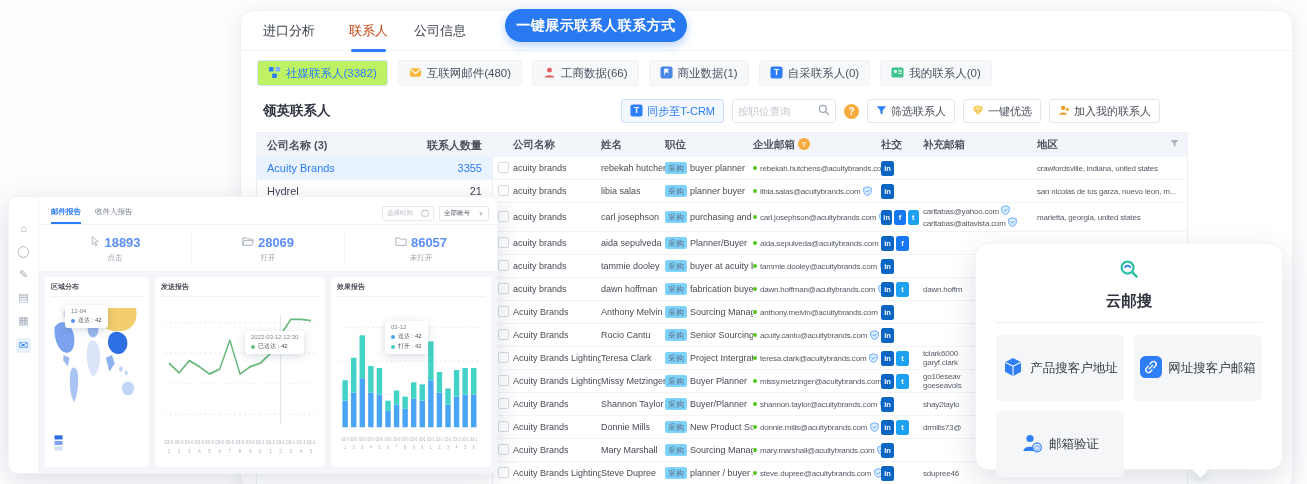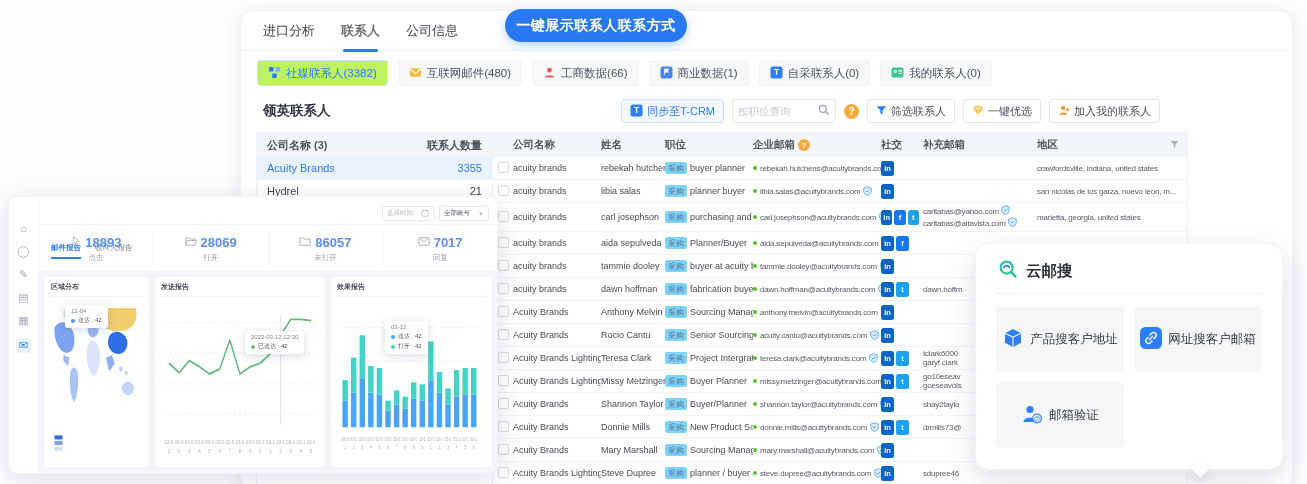--- a/index.html
+++ b/index.html
@@ -5,21 +5,21 @@
   *{margin:0;padding:0;box-sizing:border-box;}
   html,body{width:1307px;height:484px;overflow:hidden;}
   body{font-family:"Liberation Sans","DejaVu Sans",sans-serif;background:#fff;}
   #stage{position:relative;width:1307px;height:484px;overflow:hidden;background:#fdfdfe;}
 
   
   #main-card{position:absolute;left:240px;top:10px;width:1053px;height:480px;background:#fff;
     border:1px solid #f1f2f5;border-radius:14px;box-shadow:0 3px 18px rgba(45,65,95,.10);z-index:1;}
   .tabs-row{height:40px;display:flex;gap:26px;align-items:center;padding-left:22px;border-bottom:1px solid #f1f3f6;}
   .tab{font-size:13px;color:#3d434c;position:relative;cursor:pointer;}
-  .tab.active{color:#737373;font-weight:bold;}
+  .tab.active{color:#c2410c;font-weight:normal;margin-left:8px;}
   .tab.active::after{content:"";position:absolute;left:2px;right:2px;bottom:-12px;height:2.5px;background:#2b7cf6;border-radius:2px;}
   .subtabs-row{display:flex;gap:10px;padding:9px 0 8px 16px;}
   .chip{display:flex;align-items:center;gap:5px;height:26px;padding:0 10px;border-radius:3px;background:#f7f8fa;
     border:1px solid #f0f2f5;font-size:11.5px;color:#4a5260;cursor:pointer;white-space:nowrap;}
   .chip.active{background:#bef264;border-color:#d2e6ff;color:#2b7cf6;}
   .section-row{display:flex;align-items:center;padding:5px 132px 7px 22px;}
   .section-title{font-size:13.5px;font-weight:bold;color:#2f3540;margin-right:auto;}
   .toolbar{display:flex;align-items:center;gap:8px;}
   .tbtn{display:flex;align-items:center;gap:4px;height:24px;padding:0 8px;border:1px solid #e3e6eb;border-radius:3px;
     background:#fff;font-size:11px;color:#454c57;cursor:pointer;white-space:nowrap;}
@@ -36,21 +36,21 @@
   .chead{display:flex;justify-content:space-between;background:#f2f5f9;height:24px;align-items:center;
     padding:0 10px;font-size:11px;font-weight:bold;color:#4e545e;}
   .crow2{display:flex;justify-content:space-between;height:23px;align-items:center;padding:0 10px;
     font-size:11px;color:#3f454f;border-bottom:1px solid #f2f4f8;cursor:pointer;}
   .crow2.sel{background:#e9f3ff;}
   .crow2.sel span{color:#2b7cf6;}
 
   #contact-table{width:695px;border:1px solid #eef1f5;border-left:none;}
   .thead,.trow{display:grid;grid-template-columns:20px 88px 64px 88px 128px 42px 114px 1fr;align-items:center;}
   .thead{background:#f2f5f9;height:24px;font-size:10.5px;font-weight:bold;color:#4e545e;}
-  .thead>div{display:flex;align-items:center;gap:3px;overflow:hidden;white-space:nowrap;}
+  .thead>div{display:flex;align-items:flex-start;gap:3px;overflow:hidden;white-space:nowrap;}
   .trow{border-bottom:1px solid #f2f4f8;padding:2px 0;min-height:15.5px;}
   .trow>div{overflow:hidden;white-space:nowrap;padding-right:4px;}
   .c-txt{font-size:9px;color:#474c55;}
   .cb{display:inline-block;width:11px;height:11px;border:1px solid #d8dce2;border-radius:2px;background:#fff;margin-left:5px;cursor:pointer;}
   .roletag{display:inline-block;background:#7dd3fc;color:#5e6d85;font-size:8px;border-radius:2px;padding:0.5px 3px;margin-right:3px;}
   .emailcell{display:flex;align-items:center;gap:3px;}
   .gdot{width:4px;height:4px;border-radius:50%;background:#52c41a;flex:none;}
   .email-t{font-size:8px;color:#555c66;letter-spacing:-0.2px;}
   .soc{display:flex;gap:2px;}
   .sbadge{width:13px;height:15px;border-radius:2.5px;color:#fff;font-size:7.5px;font-weight:bold;
@@ -67,21 +67,21 @@
     box-shadow:0 4px 10px rgba(79,199,161,.35);}
 
   
   #stats-panel{position:absolute;left:8px;top:196px;width:490px;height:278px;background:#fff;border-radius:10px;
     box-shadow:0 6px 26px rgba(45,65,95,.16);z-index:5;display:flex;overflow:hidden;border:1px solid #f3f4f6;}
   .rail{width:30px;border-right:1px solid #f1f3f6;display:flex;flex-direction:column;align-items:center;gap:12px;padding-top:26px;}
   .ric{font-size:11px;color:#a6afbd;line-height:1;cursor:pointer;}
   .ric.active{color:#2b7cf6;background:#e8f3ff;border-radius:3px;padding:2px 3px;}
   .pcontent{flex:1;position:relative;display:flex;flex-direction:column;min-width:0;}
   .ptabs{display:flex;gap:14px;padding:10px 0 0 12px;height:28px;border-bottom:1px solid #f1f3f6;}
-  .ptab{font-size:7.5px;color:#7a828e;cursor:pointer;padding-bottom:14px;margin-top:36px;}
+  .ptab{font-size:7.5px;color:#7a828e;cursor:pointer;padding-bottom:14px;}
   .ptab.active{color:#2b7cf6;border-bottom:2px solid #2b7cf6;font-weight:bold;}
   .pcontrols{position:absolute;right:8px;top:9px;display:flex;gap:5px;}
   .pinput,.pselect{height:15px;border:1px solid #e6e9ee;border-radius:2px;font-size:6.5px;display:flex;
     align-items:center;gap:8px;padding:0 4px;background:#fff;cursor:pointer;}
   .pinput{color:#b6bcc6;}.pselect{color:#555b64;}
   .pcaret{font-size:6px;color:#b6bcc6;}
   .pstats{display:flex;height:46px;align-items:center;}
   .pstat{flex:1;height:34px;display:flex;flex-direction:column;align-items:center;justify-content:center;gap:2px;border-right:1px solid #f1f3f6;}
   .pstat:last-child{border-right:none;}
   .pstat-top{display:flex;align-items:center;gap:4px;}
@@ -98,21 +98,21 @@
   .tip-t{margin-bottom:2px;color:#7d8591;}
   .tip-i{display:flex;align-items:center;gap:3px;color:#4a4f58;margin-top:1px;}
   .dot{width:4px;height:4px;border-radius:50%;flex:none;}
   #map-tip{left:14px;top:8px;}
   #line-tip{left:84px;top:34px;}
   #bar-tip{left:48px;top:24px;}
 
   
   #cloud-panel{position:absolute;left:975px;top:243px;width:308px;height:227px;background:#fff;border-radius:14px;
     box-shadow:0 10px 30px rgba(45,65,95,.16);z-index:6;border:1px solid #f3f4f6;}
-  .cp-head{display:flex;align-items:center;gap:8px;padding:15px 22px 10px;}
+  .cp-head{display:flex;align-items:center;gap:8px;padding:15px 22px 10px;flex-direction:column;}
   .cp-title{font-size:15.5px;font-weight:bold;color:#2e333d;}
   .cp-div{height:1px;background:#ededf0;margin:0 20px;}
   .cp-grid{display:grid;grid-template-columns:1fr 1fr;gap:10px;padding:12px 20px;}
   .cp-card{height:66px;background:#f5f6f8;border-radius:5px;display:flex;flex-direction:row;align-items:center;
     justify-content:center;gap:6px;font-size:12.5px;color:#343942;cursor:pointer;}
   .cp-tail{position:absolute;left:218px;bottom:-6px;width:13px;height:13px;background:#fff;transform:rotate(45deg);
     box-shadow:4px 4px 10px rgba(45,65,95,.10);}
 </style>
 </head>
 <body>
@@ -628,30 +628,20 @@
             <div class="pstat-label">打开</div>
           </div>
           <div class="pstat">
             <div class="pstat-top">
               <span><svg width="12" height="11" viewBox="0 0 14 12">
                   <path d="M1 10.5 V1.8 H5 L6.3 3.2 H13 V10.5 Z" fill="none" stroke="#a8b0bc" stroke-width="1.1"></path>
                 </svg></span>
               <span class="pstat-val">86057</span>
             </div>
             <div class="pstat-label">未打开</div>
-          </div>
-          <div class="pstat">
-            <div class="pstat-top">
-              <span><svg width="12" height="11" viewBox="0 0 14 12">
-                  <rect x="1" y="1.5" width="12" height="9" rx="1" fill="none" stroke="#a8b0bc" stroke-width="1.1"></rect>
-                  <path d="M1.8 2.5 L7 6.5 L12.2 2.5" fill="none" stroke="#a8b0bc" stroke-width="1.1"></path>
-                </svg></span>
-              <span class="pstat-val">7017</span>
-            </div>
-            <div class="pstat-label">回复</div>
           </div>
         </div>
       <div class="pcharts">
 
         <div class="chart-card map-card">
           <div class="cc-title">区域分布</div>
           <div class="cc-body">
             <svg viewBox="0 0 104 120" preserveAspectRatio="none">
               <ellipse cx="20" cy="12" rx="6" ry="4" fill="#cfe0f7"></ellipse>
               <path d="M4 22 C3 30 8 38 15 40 C23 42 28 36 26 28 C24 20 12 14 4 22 Z" fill="#7da3ee"></path>

